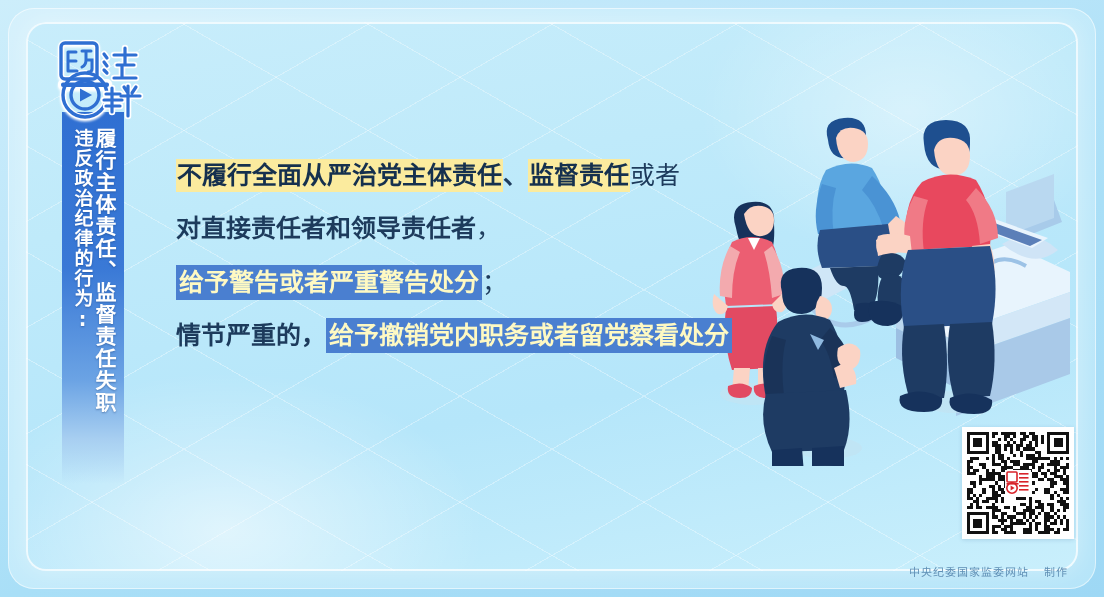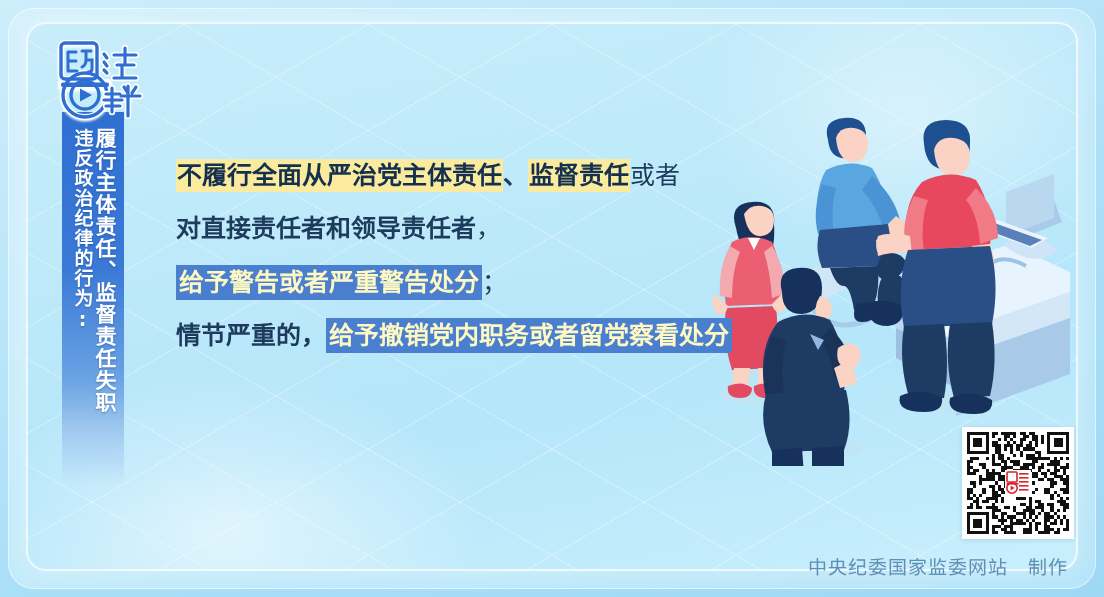--- a/index.html
+++ b/index.html
@@ -110,21 +110,21 @@
   .qr-canvas{position:relative;width:102px;height:102px;background:#fff;}
   .qr-logo{
     position:absolute;left:50%;top:50%;transform:translate(-50%,-50%);
     width:26px;height:26px;background:#fff;
     display:flex;align-items:center;justify-content:center;
   }
 
   
   .footer{
     position:absolute;right:36px;bottom:18px;z-index:40;
-    font-size:19px;color:#5f8fb5;letter-spacing:1px;
+    font-size:11px;color:#5f8fb5;letter-spacing:1px;
     font-family:"DejaVu Sans","Liberation Sans",sans-serif;
   }
   .footer .sep{display:inline-block;width:6px;}
 </style>
 </head>
 <body>
 
 <div id="poster">
 
   <div class="frame-outer"></div>

